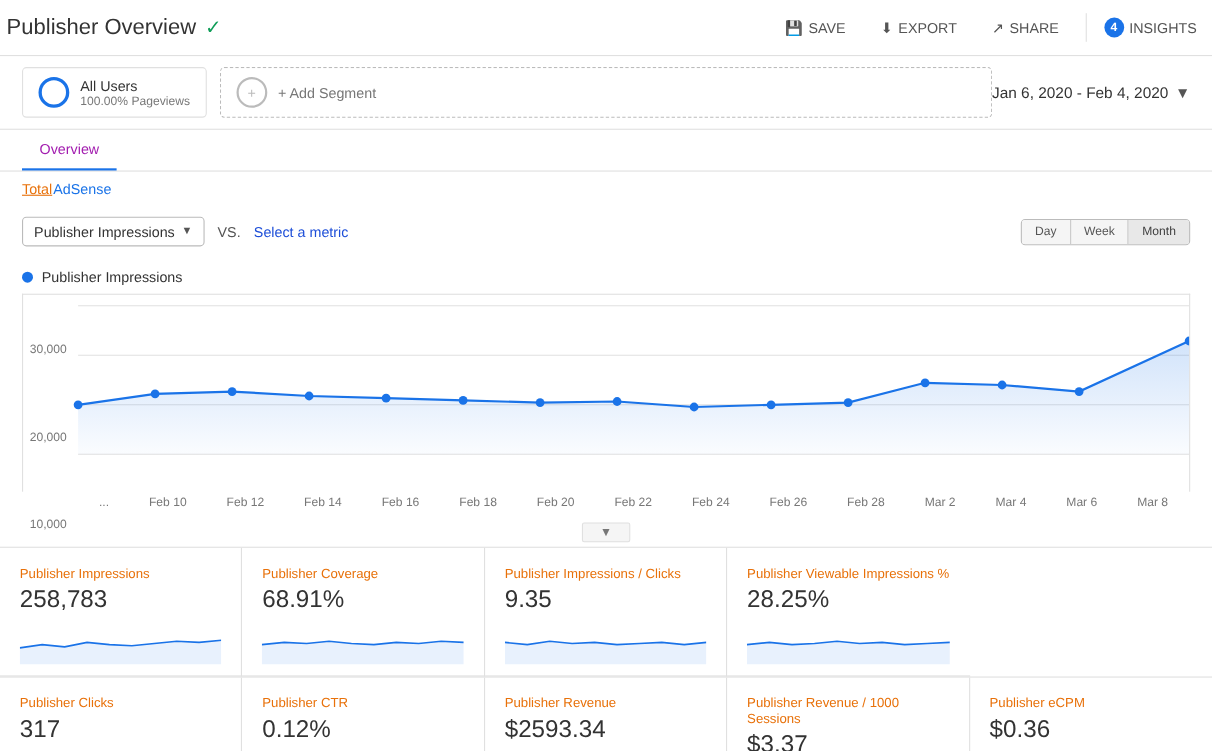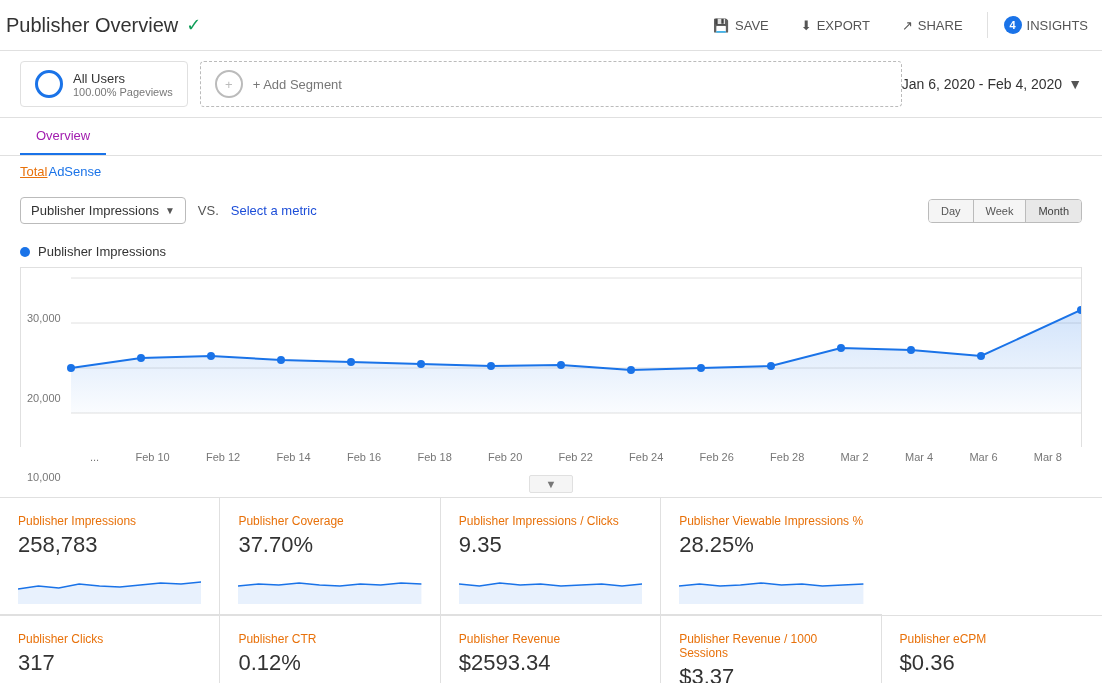--- a/index.html
+++ b/index.html
@@ -215,21 +215,21 @@
     <div class="metric-sparkline">
       <svg class="sparkline-svg" viewBox="0 0 180 40" preserveAspectRatio="none">
         <path d="M0,25 L20,22 L40,24 L60,20 L80,22 L100,23 L120,21 L140,19 L160,20 L180,18" fill="none" stroke="#1a73e8" stroke-width="1.5"></path>
         <path d="M0,25 L20,22 L40,24 L60,20 L80,22 L100,23 L120,21 L140,19 L160,20 L180,18 L180,40 L0,40Z" fill="rgba(26,115,232,0.1)"></path>
       </svg>
     </div>
   </div>
 
   <div class="metric-card">
     <div class="metric-label">Publisher Coverage</div>
-    <div class="metric-value">37.70%</div>
+    <div class="metric-value">68.91%</div>
     <div class="metric-sparkline">
       <svg class="sparkline-svg" viewBox="0 0 180 40" preserveAspectRatio="none">
         <path d="M0,22 L20,20 L40,21 L60,19 L80,21 L100,22 L120,20 L140,21 L160,19 L180,20" fill="none" stroke="#1a73e8" stroke-width="1.5"></path>
         <path d="M0,22 L20,20 L40,21 L60,19 L80,21 L100,22 L120,20 L140,21 L160,19 L180,20 L180,40 L0,40Z" fill="rgba(26,115,232,0.1)"></path>
       </svg>
     </div>
   </div>
 
 
   <div class="metric-card">

